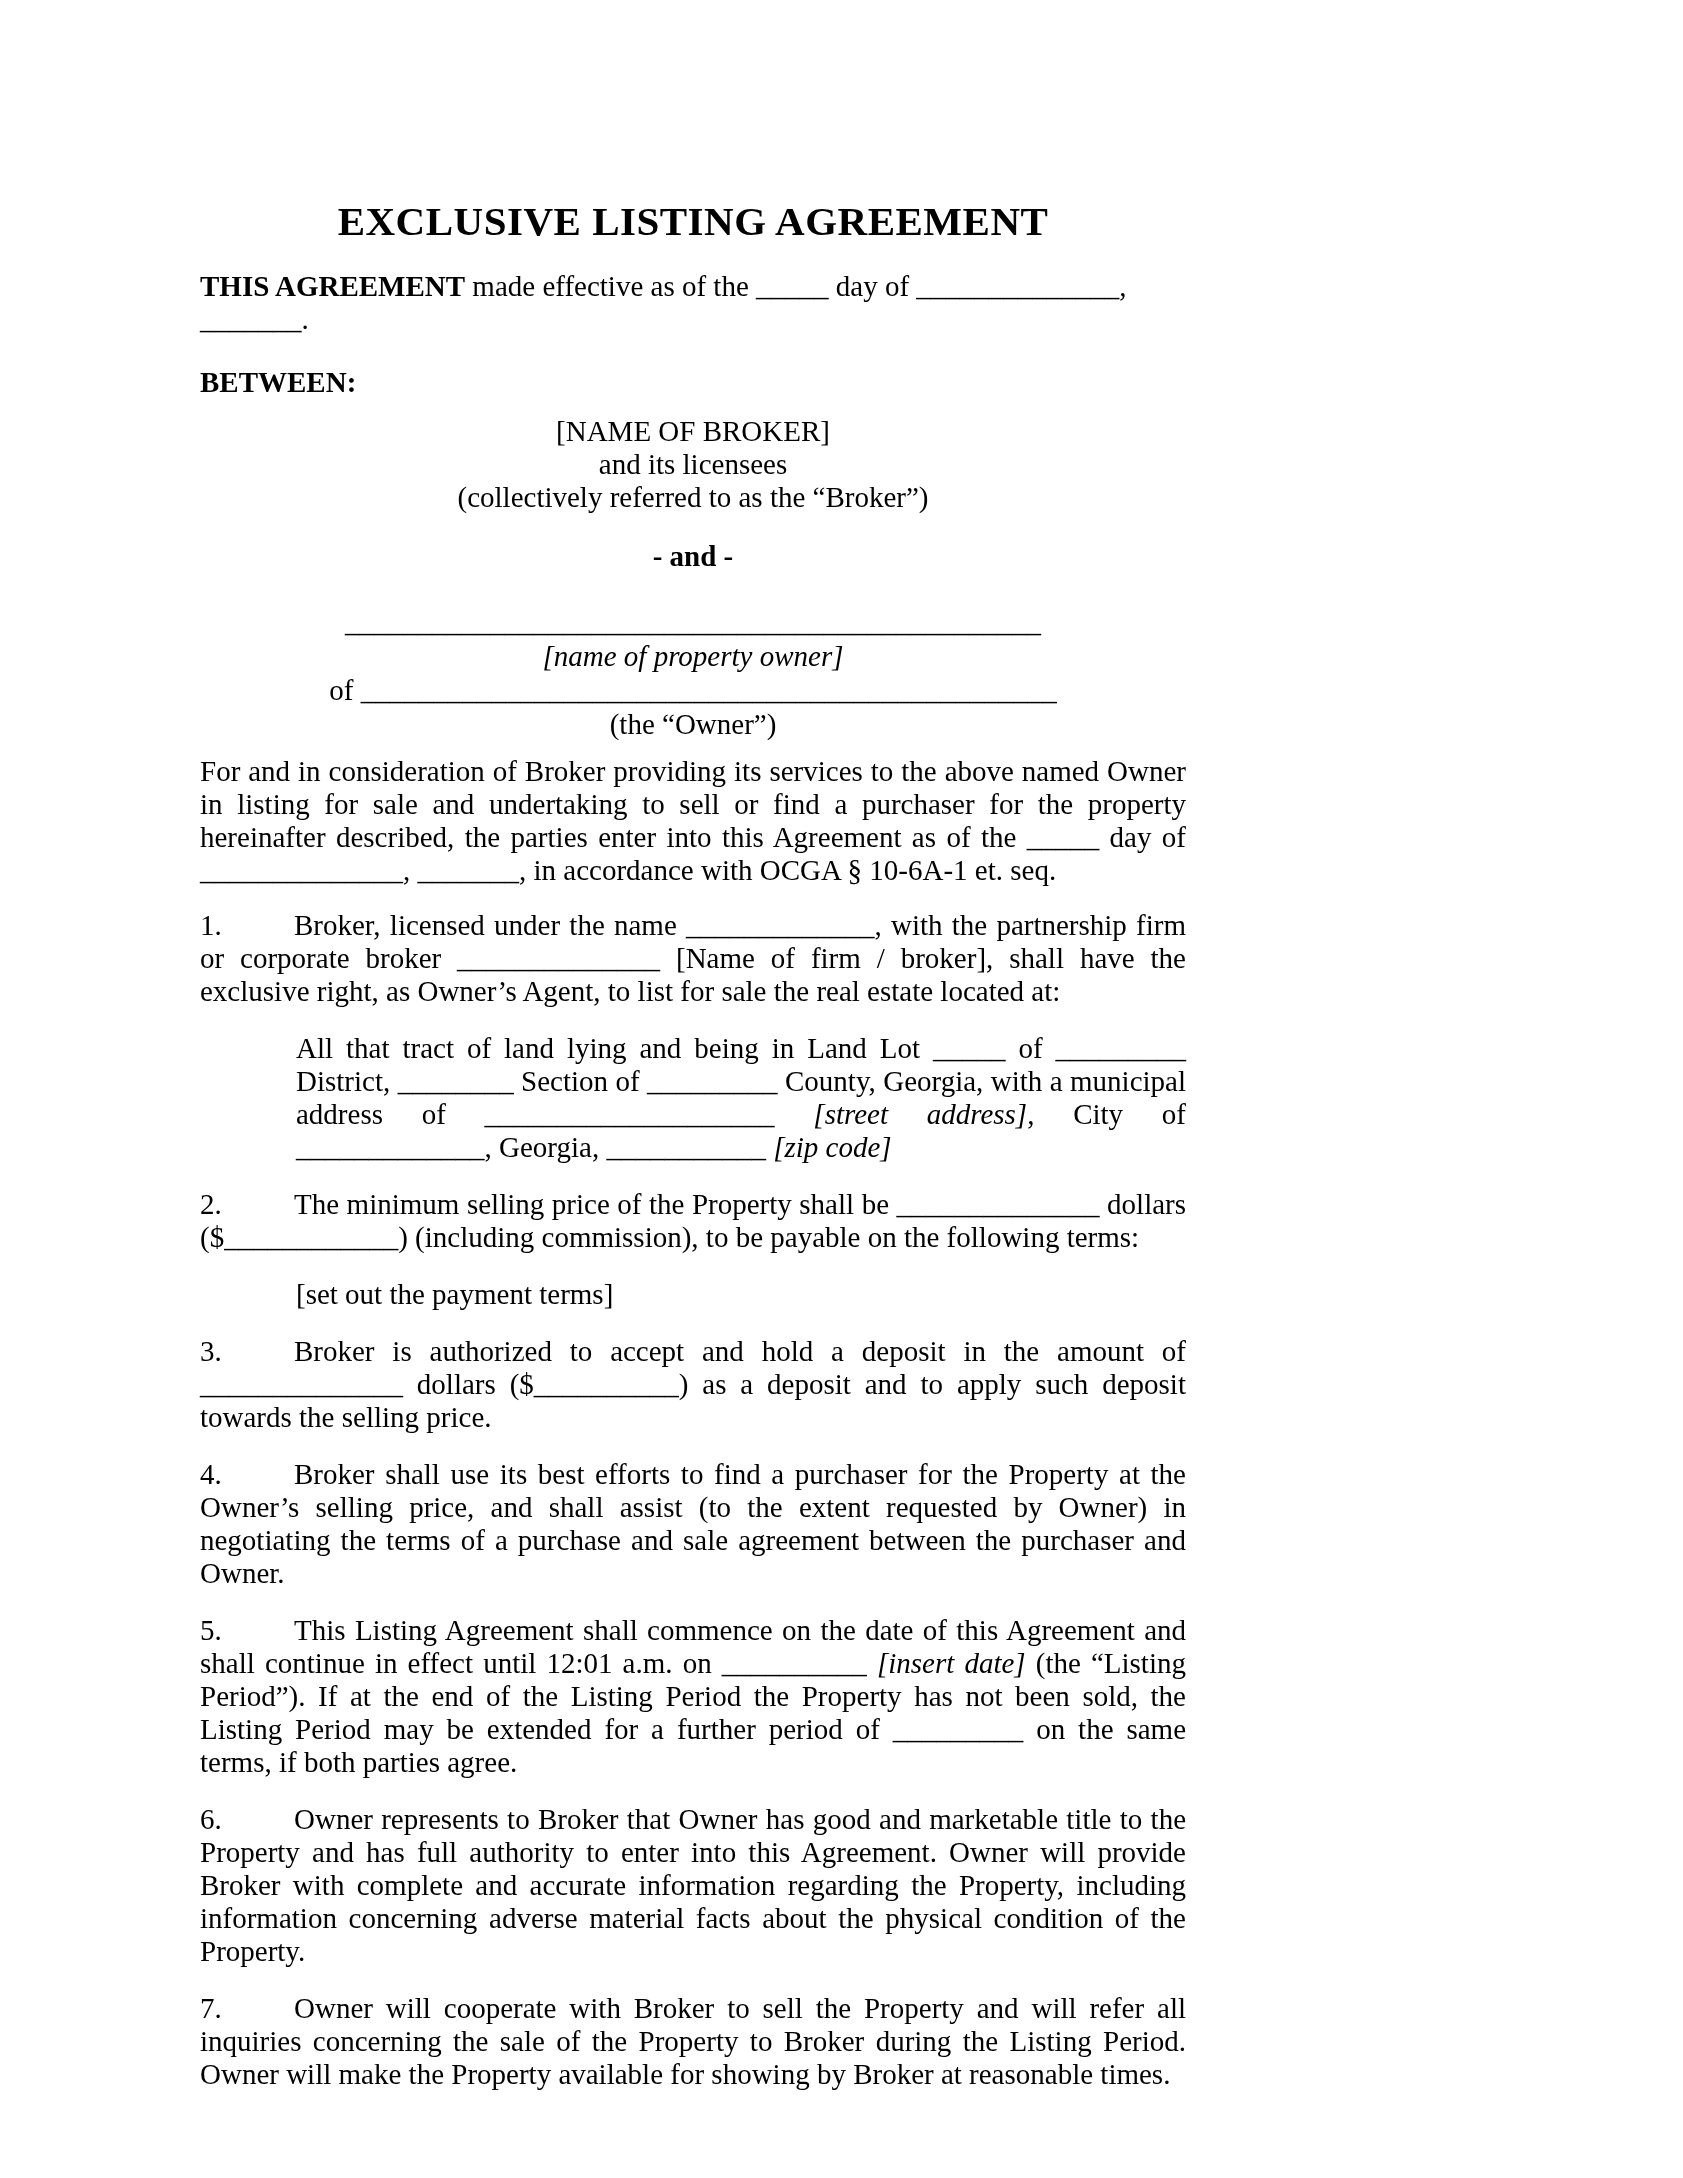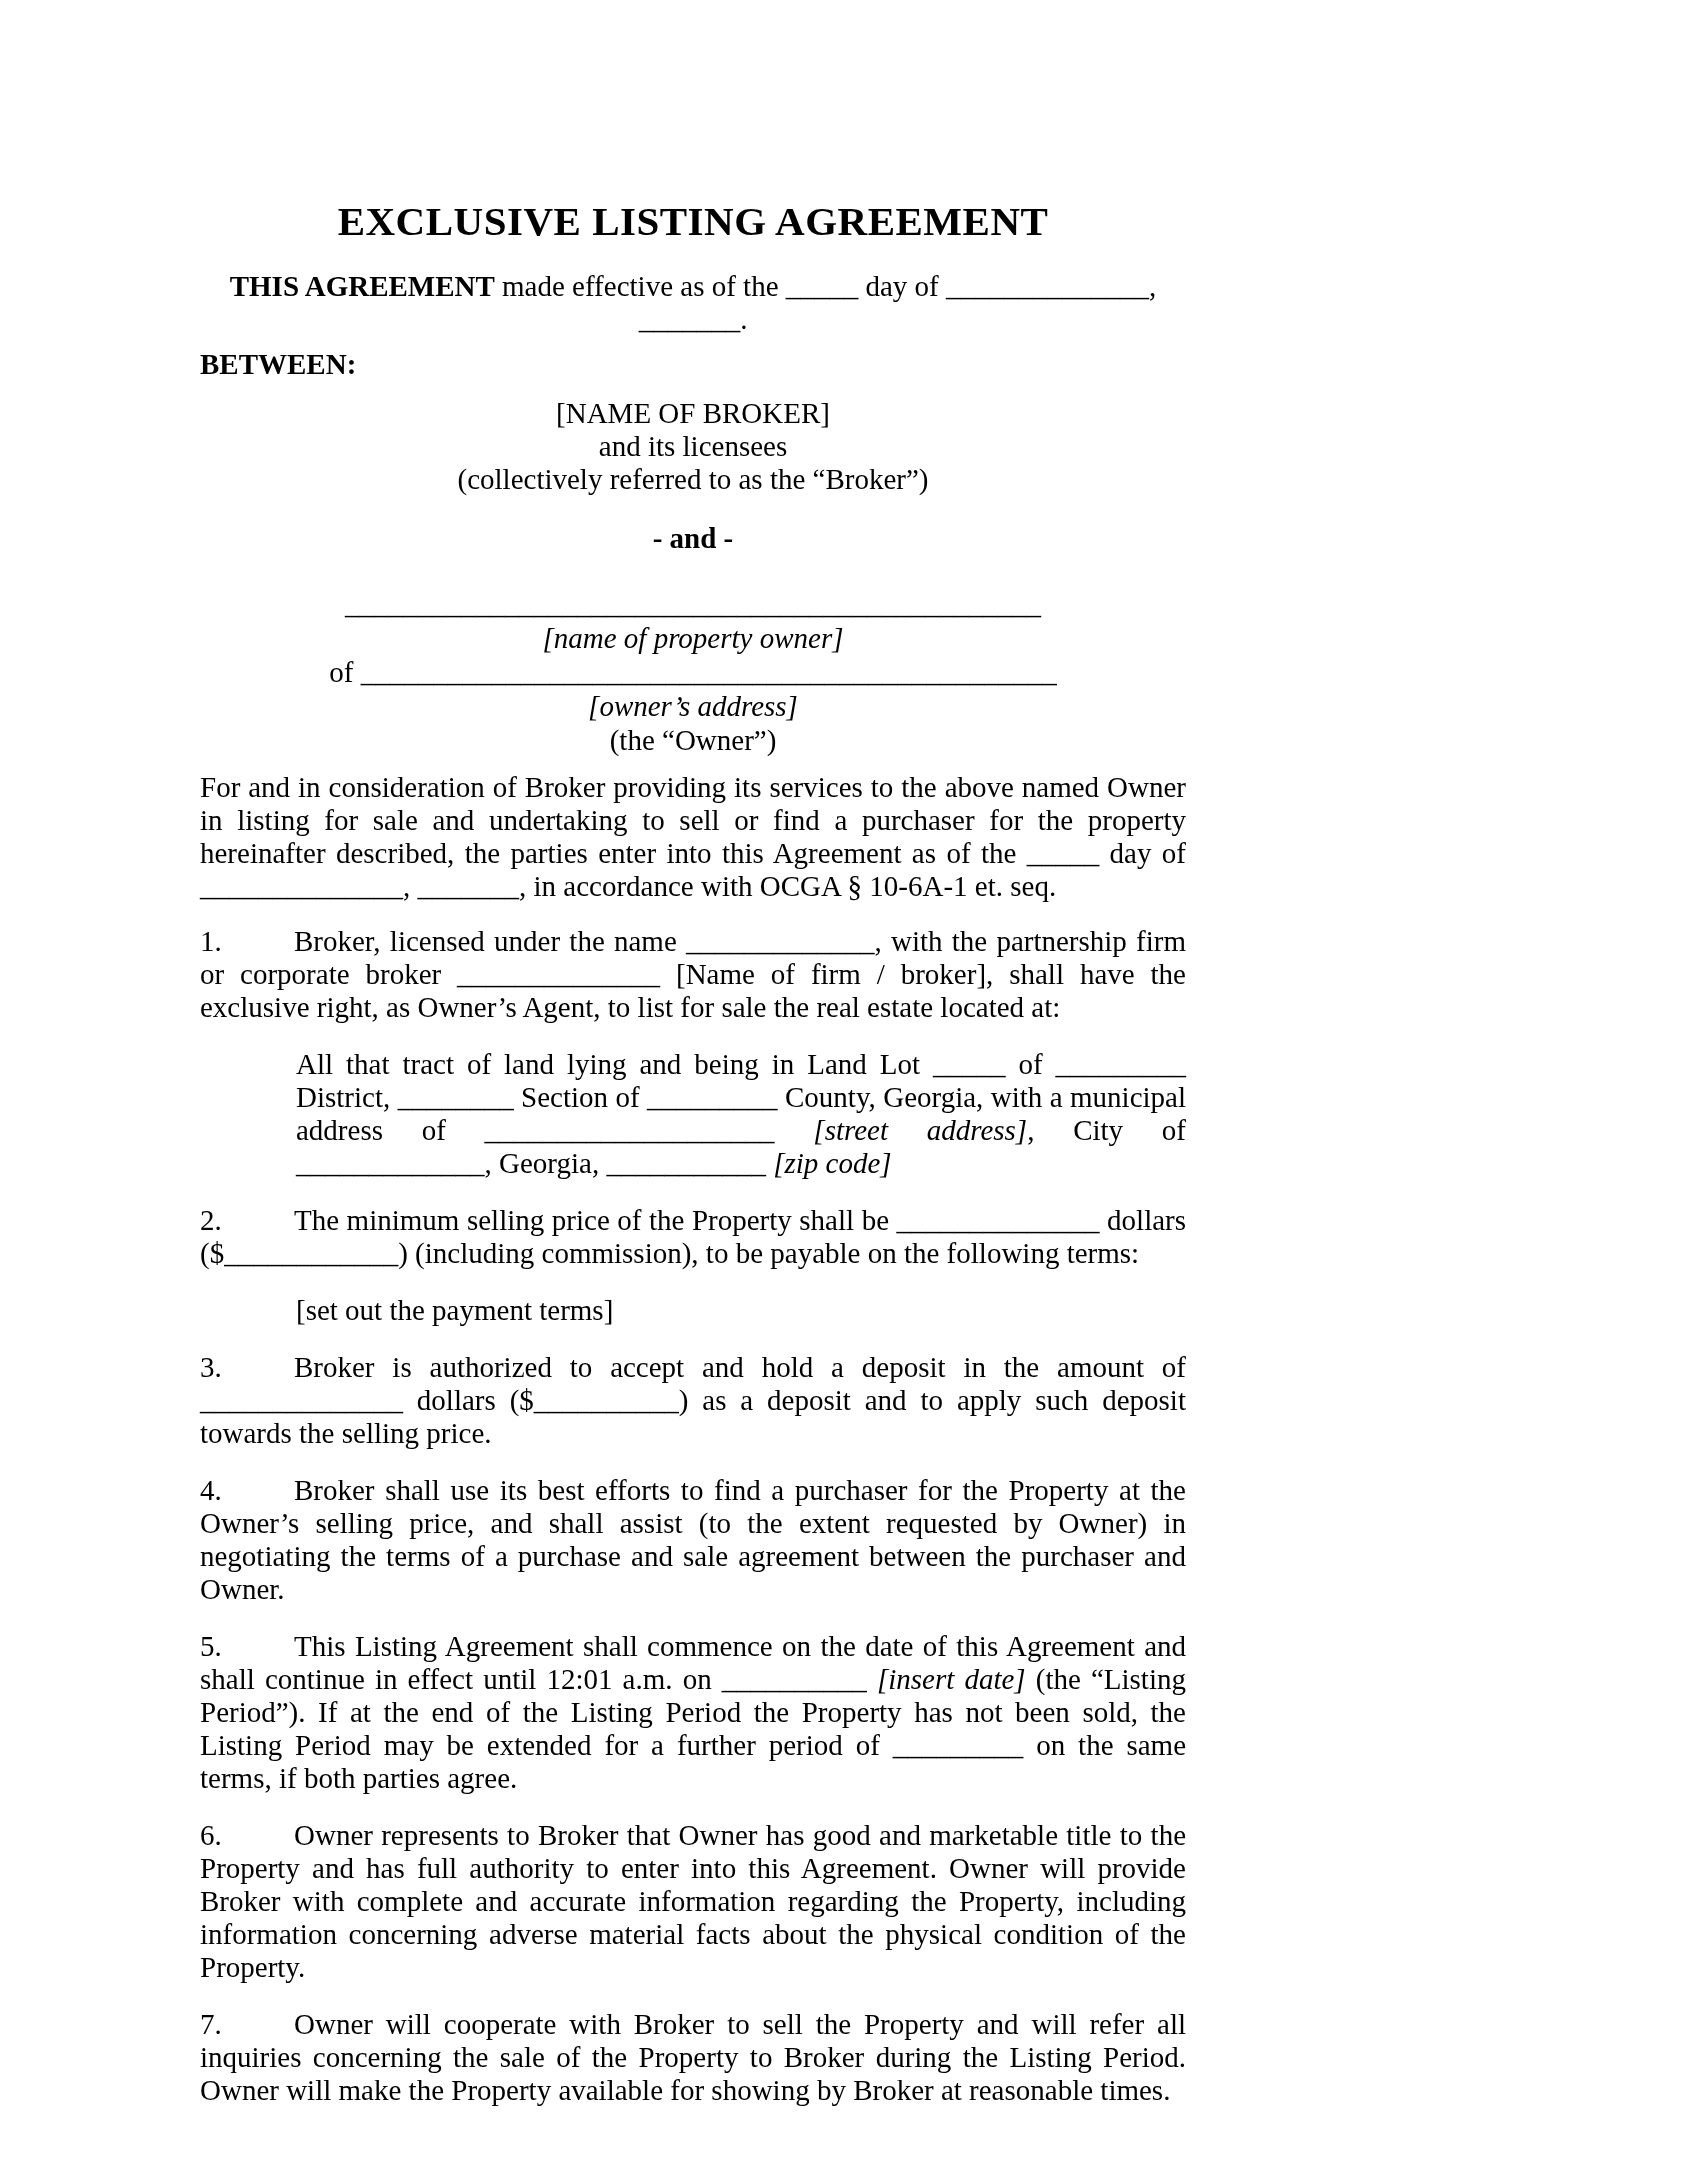--- a/index.html
+++ b/index.html
@@ -26,21 +26,21 @@
     text-align: center;
     letter-spacing: 0.5px;
     margin: 0 0 26px 0;
   }
   .para {
     margin: 0 0 24px 0;
   }
   .just {
     text-align: justify;
   }
-  .intro    { margin-bottom: 12px; text-align: center; }
+  .intro    { margin-bottom: 30px; }
   .between  { margin-bottom: 16px; font-weight: bold; }
   .center-block { text-align: center; }
   .broker-block { margin-bottom: 26px; }
   .bold { font-weight: normal; }
   .italic { font-style: italic; }
   .sep { font-weight: bold; margin-bottom: 32px; }
   .owner-block { line-height: 34px; margin-bottom: 14px; }
   .consideration { margin-bottom: 22px; }
   .num {
     display: inline-block;
@@ -66,21 +66,20 @@
     <div>and its licensees</div>
     <div>(collectively referred to as the “Broker”)</div>
   </div>
 
   <div class="center-block sep">- and -</div>
 
   <div class="center-block owner-block">
     <div>________________________________________________</div>
     <div class="italic">[name of property owner]</div>
     <div><span>of </span><span>________________________________________________</span></div>
-    <div class="italic">[owner’s address]</div>
     <div>(the “Owner”)</div>
   </div>
 
   <p class="para just consideration">For and in consideration of Broker providing its services to the above named Owner in listing for sale and undertaking to sell or find a purchaser for the property hereinafter described, the parties enter into this Agreement as of the _____ day of ______________, _______, in accordance with OCGA § 10-6A-1 et. seq.</p>
 
   <p class="para just"><span class="num">1.</span><span>Broker, licensed under the name _____________, with the partnership firm or corporate broker ______________ [Name of firm / broker], shall have the exclusive right, as Owner’s Agent, to list for sale the real estate located at:</span></p>
 
   <p class="para just indent"><span>All that tract of land lying and being in Land Lot _____ of _________ District, ________ Section of _________ County, Georgia, with a municipal address of ____________________ </span><i>[street address]</i><span>, City of _____________, Georgia, ___________ </span><i>[zip code]</i></p>
 
 

